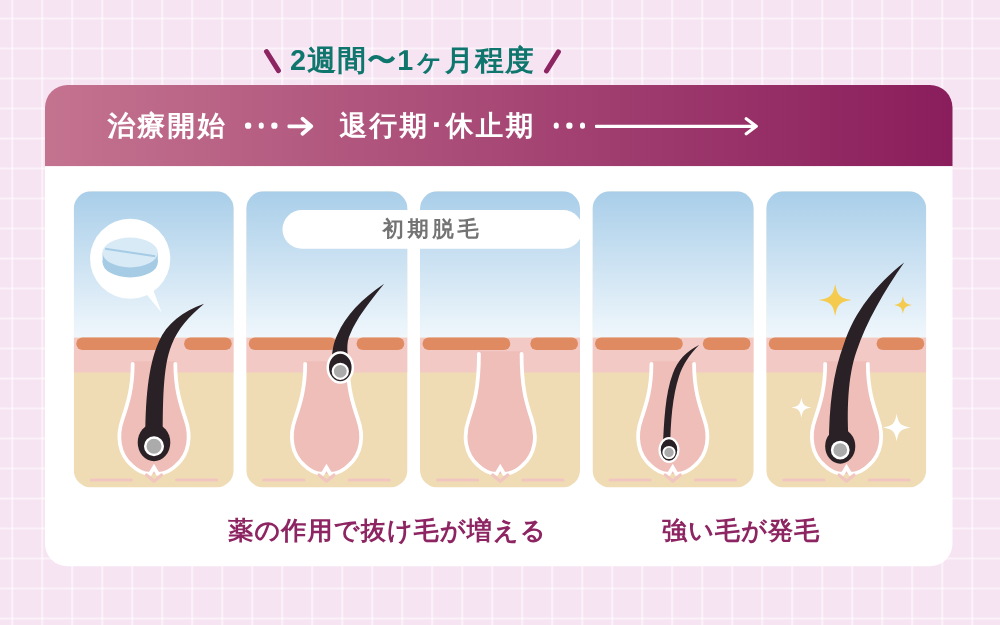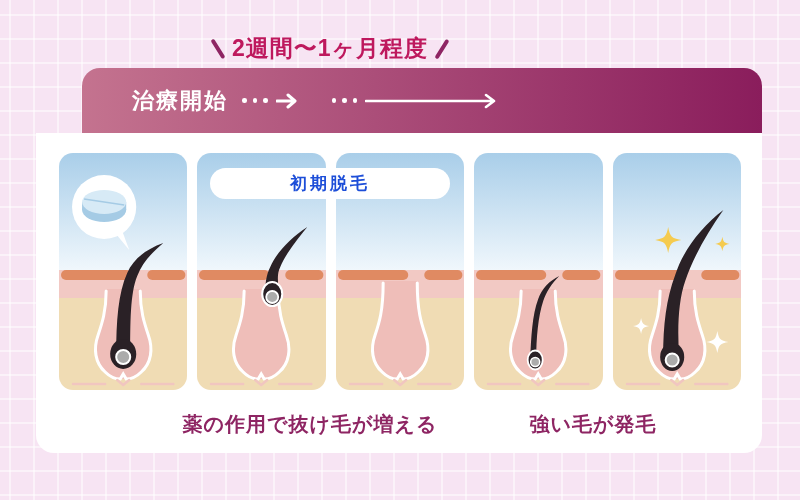--- a/index.html
+++ b/index.html
@@ -11,32 +11,32 @@
       linear-gradient(to right, rgba(255,255,255,.5) 2px, transparent 2px),
       linear-gradient(to bottom, rgba(255,255,255,.5) 2px, transparent 2px);
     background-size:24px 24px;
     background-position:9px 14px;
     position:relative;
     overflow:hidden;
   }
   .title{
     position:absolute; left:180px; top:33px; width:300px;
     display:flex; align-items:center; justify-content:center; gap:12px;
-    color:#be185d; font-weight:bold; font-size:23px; letter-spacing:1px;
+    color:#0f766e; font-weight:bold; font-size:23px; letter-spacing:1px;
   }
   .slash{ width:3.5px; height:22px; background:#8E2563; border-radius:2px; }
   .slash.l{ transform:rotate(-32deg); }
   .slash.r{ transform:rotate(32deg); }
 
   .card{ position:absolute; left:36px; top:68px; width:726px; height:385px; }
   .banner{
     height:65px; border-radius:18px 18px 0 0;
     background:linear-gradient(to right,#C4738F,#8A1D5C);
     display:flex; align-items:center; padding-left:50px;
-    color:#fff; font-weight:bold; font-size:22px; letter-spacing:2px;margin-left:46px;
+    color:#fff; font-weight:bold; font-size:22px; letter-spacing:2px;
   }
   .banner .stage{ white-space:nowrap; }
   .dots{ display:inline-flex; gap:6px; margin:0 8px 0 14px; align-items:center; }
   .dots i{ width:4.5px; height:4.5px; border-radius:50%; background:#fff; display:block; }
   .arrow-svg{ display:block; }
   .sp16{ width:16px; }
 
   .body-white{
     height:320px; background:#fff; border-radius:0 0 18px 18px; position:relative;
   }
@@ -47,24 +47,24 @@
   .panel{
     flex:1; border-radius:14px; overflow:hidden; position:relative;
     background:
       linear-gradient(#A9CEE9,#F0F7FC) 0 0 / 100% 117px no-repeat,
       linear-gradient(#F2C9C4,#F2C9C4) 0 117px / 100% 28px no-repeat,
       #F0DCB4;
   }
   .panel svg{ position:absolute; inset:0; width:100%; height:100%; }
 
   .shed-label{
-    position:absolute; left:210px; top:168px; width:240px; height:31px;
+    position:absolute; left:226px; top:168px; width:240px; height:31px;
     background:#fff; border-radius:16px; z-index:5;
     display:flex; align-items:center; justify-content:center;
-    color:#1d4ed8; font-weight:bold; font-size:17px; letter-spacing:3px;
+    color:#737373; font-weight:bold; font-size:17px; letter-spacing:3px;
   }
   .caption{
     position:absolute; top:411px; color:#8E2563; font-weight:bold;
     font-size:20px; letter-spacing:1px; text-align:center; z-index:4;font-family:Liberation Serif, serif;
   }
   .caption.left{ left:160px; width:300px; }
   .caption.right{ left:463px; width:260px; }
 </style>
 </head>
 <body>
@@ -83,20 +83,21 @@
       <span class="stage">治療開始</span>
       <span class="dots">
           <i></i>
           <i></i>
           <i></i>
         </span>
       <svg class="arrow-svg" width="26" height="18" viewBox="0 0 26 18">
         <path d="M1 9 H17 M12 3 L19 9 L12 15" fill="none" stroke="#fff" stroke-width="3" stroke-linecap="round" stroke-linejoin="round"></path>
       </svg>
       <span class="sp16"></span>
+      <span class="stage">退行期･休止期</span>
       <span class="dots">
           <i></i>
           <i></i>
           <i></i>
         </span>
       <svg class="arrow-svg" width="136" height="18" viewBox="0 0 136 18">
         <path d="M1 9 H127 M121 3 L129 9 L121 15" fill="none" stroke="#fff" stroke-width="2.6" stroke-linecap="round" stroke-linejoin="round"></path>
       </svg>
       <span class="sp16"></span>
     </div>

